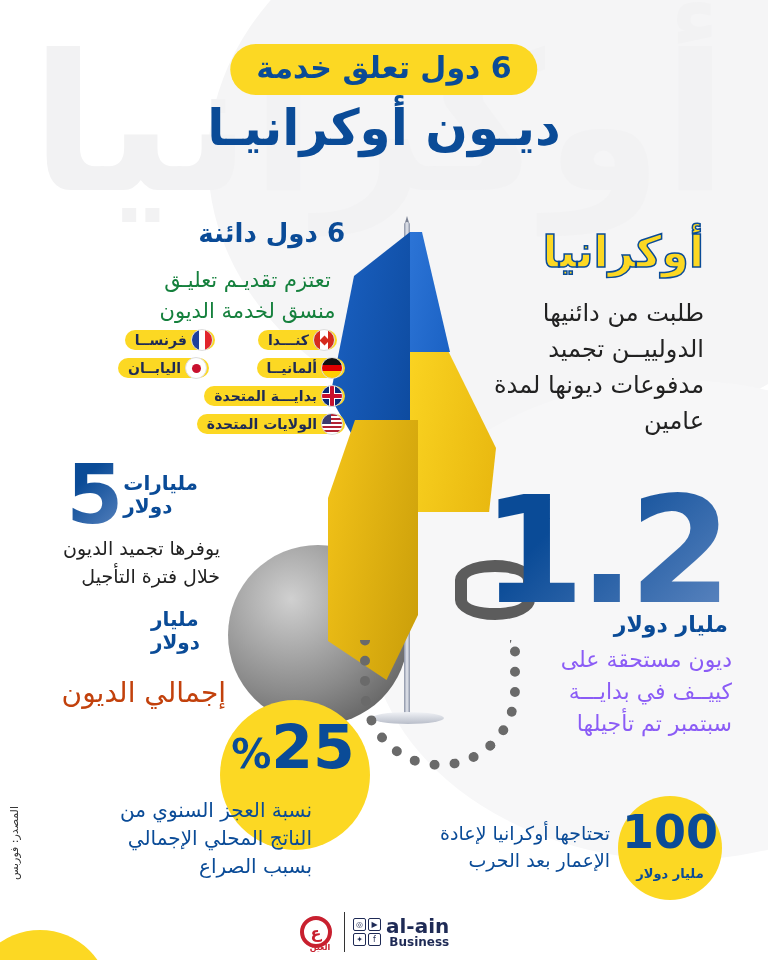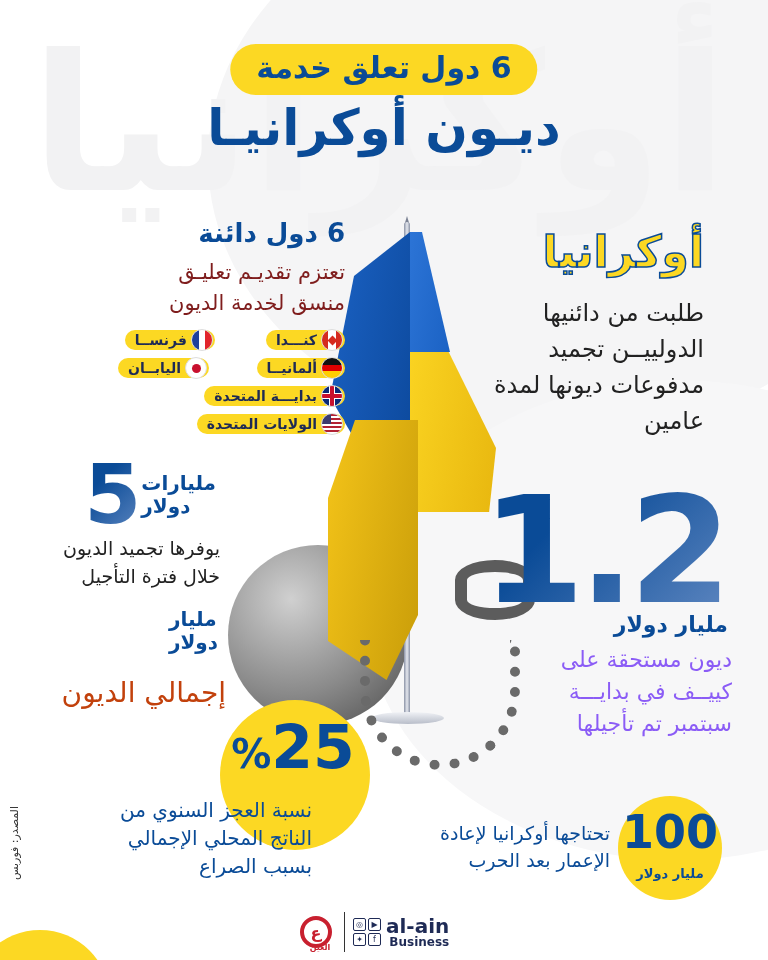--- a/index.html
+++ b/index.html
@@ -25,21 +25,21 @@
     background: #fcd823; border-radius: 28px;
     padding: 6px 26px 10px; white-space: nowrap;
     color: #0a4b97; font-size: 30px; font-weight: bold;
   }
   .main-title {
     position: absolute; top: 98px; width: 100%; text-align: center;
     color: #0a4b97; font-size: 50px; font-weight: bold; line-height: 1.2;
   }
   .block-creditors { position: absolute; top: 218px; left: 150px; width: 195px; text-align: right; }
   .creditors-title { font-size: 26px; font-weight: bold; color: #0a4b97; line-height: 1.2; }
-  .creditors-desc { font-size: 21px; color: #7f1d1d; line-height: 1.45; margin-top: 8px; }
+  .creditors-desc { font-size: 21px; color: #15803d; line-height: 1.45; margin-top: 16px; text-align: center; }
   .country-grid { position: absolute; top: 328px; left: 120px; width: 225px; }
   .pill {
     position: absolute; height: 20px; background: #fcd823; border-radius: 10px;
     display: flex; align-items: center; flex-direction: row;
     padding-right: 2px; padding-left: 10px;
     font-size: 14px; font-weight: bold; color: #1e2a55; white-space: nowrap;
   }
   .flag {
     width: 22px; height: 22px; border-radius: 50%; flex: none;
     margin-left: 4px; border: 1px solid #ddd; overflow: hidden; position: relative;
@@ -69,21 +69,21 @@
     position: absolute; top: 295px; right: 64px; width: 230px; text-align: right;
     font-size: 24px; line-height: 1.5; color: #222;
   }
   .big-num {
     font-weight: bold; line-height: 0.9;
     background: linear-gradient(135deg, #0a4b97 30%, #5d86c0 100%);
     -webkit-background-clip: text; background-clip: text; color: transparent;
   }
   .num5-wrap { position: absolute; top: 458px; left: 72px; width: 150px; display: flex; align-items: center; justify-content: flex-start; flex-direction: row; }
   .num5 { font-size: 82px; }
-  .unit-small { font-size: 20px; font-weight: bold; color: #0a4b97; text-align: left; line-height: 1.15; margin-right: 6px; }
+  .unit-small { font-size: 20px; font-weight: bold; color: #0a4b97; text-align: left; line-height: 1.15; margin-right: 24px; }
   .desc5 { position: absolute; top: 535px; left: 40px; width: 180px; text-align: right; font-size: 19px; line-height: 1.45; color: #222; }
   .num20-wrap { position: absolute; top: 608px; left: 64px; width: 160px; display: flex; align-items: center; flex-direction: row; }
   .num20 { font-size: 70px; }
   .desc20 { position: absolute; top: 676px; left: 36px; width: 190px; text-align: right; font-size: 28px; color: #c2410c; }
   .num12 { position: absolute; top: 485px; right: 42px; font-size: 148px; letter-spacing: -6px; direction: ltr; }
   .unit12 { position: absolute; top: 612px; right: 40px; font-size: 22px; font-weight: bold; color: #0a4b97; }
   .desc12 { position: absolute; top: 644px; right: 36px; width: 210px; text-align: right; font-size: 22px; line-height: 1.45; color: #8b5cf6; }
 
   .circle25 {
     position: absolute; top: 700px; left: 220px; width: 150px; height: 150px;
@@ -149,21 +149,21 @@
 <div class="pole-base"></div>
 <div class="cuff"></div>
 <div class="chain"></div>
 
 <div class="block-creditors">
   <div class="creditors-title">6 دول دائنة</div>
   <div class="creditors-desc">تعتزم تقديـم تعليـق منسق لخدمة الديون</div>
 </div>
 
 <div class="country-grid">
-  <div class="pill" style="top:2px;right:0;">
+  <div class="pill" style="top:2px;right:8px;">
     <span class="flag flag-ca"></span>
     <span>كنـــدا</span>
   </div>
   <div class="pill" style="top:2px;right:130px;">
     <span class="flag flag-fr"></span>
     <span>فرنســا</span>
   </div>
   <div class="pill" style="top:30px;right:0;">
     <span class="flag flag-de"></span>
     <span>ألمانيــا</span>

